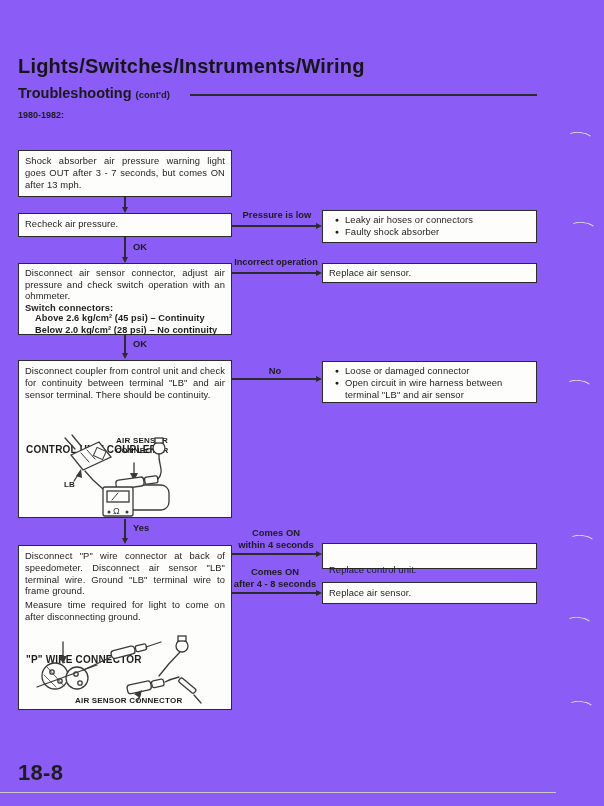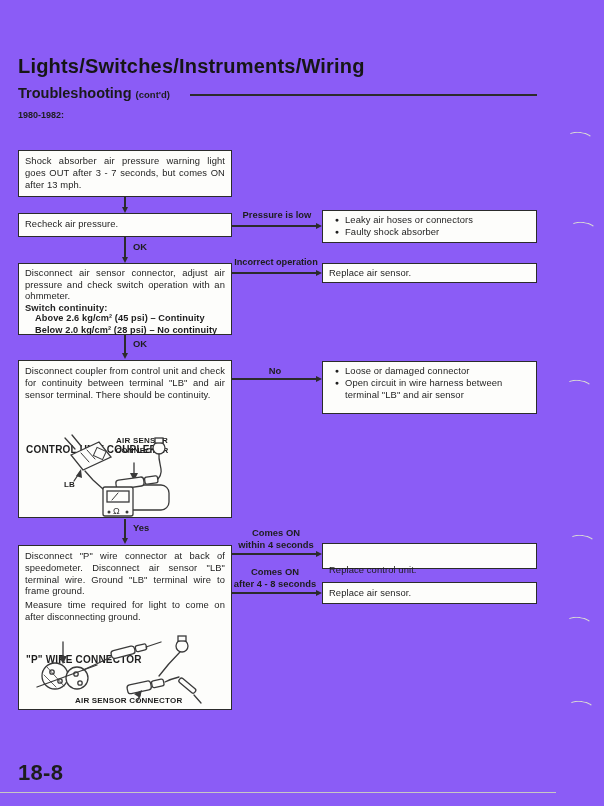--- a/index.html
+++ b/index.html
@@ -90,21 +90,21 @@
           <span class="dot">●</span>
           <span>Faulty shock absorber</span>
         </li>
     </ul>
   </div>
   <div class="vline ah" style="left:124px;top:237px;height:21px;"></div>
   <div class="flow-label left" style="left:133px;top:241px;">OK</div>
 
   <div class="fbox" style="left:18px;top:263px;width:214px;height:72px;line-height:11.6px;padding:3px 6px;">
     <p>Disconnect air sensor connector, adjust air pressure and check switch operation with an ohmmeter.</p>
-    <div class="bold">Switch continuity:</div>
+    <div class="bold">Switch connectors:</div>
     <div class="spec">Above 2.6 kg/cm² (45 psi) – Continuity</div>
     <div class="spec">Below 2.0 kg/cm² (28 psi) – No continuity</div>
   </div>
   <div class="hline ar" style="left:232px;top:272px;width:85px;"></div>
   <div class="flow-label" style="left:228px;top:257px;width:96px;font-size:9.2px;">Incorrect operation</div>
   <div class="fbox" style="left:322px;top:263px;width:215px;height:20px;padding-top:3px;">
     <p>Replace air sensor.</p>
   </div>
   <div class="vline ah" style="left:124px;top:335px;height:19px;"></div>
   <div class="flow-label left" style="left:133px;top:338px;">OK</div>
@@ -137,21 +137,21 @@
         <rect x="88" y="58" width="22" height="11" fill="#fdfdfb"></rect>
         <path d="M93,67 L99,60" stroke-width="1"></path>
         <circle cx="90" cy="79" r="1.5" fill="#3a3a3a" stroke="none"></circle>
         <circle cx="108" cy="79" r="1.5" fill="#3a3a3a" stroke="none"></circle>
       </g>
       <text x="94" y="81" font-size="9" fill="#3a3a3a">Ω</text>
     </svg>
   </div>
   <div class="hline ar" style="left:232px;top:378px;width:85px;"></div>
   <div class="flow-label" style="left:240px;top:365px;width:70px;">No</div>
-  <div class="fbox" style="left:322px;top:361px;width:215px;height:53px;padding-top:3px;">
+  <div class="fbox" style="left:322px;top:361px;width:215px;height:42px;padding-top:3px;">
     <ul class="bullets">
       <li>
           <span class="dot">●</span>
           <span>Loose or damaged connector</span>
         </li>
       <li>
           <span class="dot">●</span>
           <span>Open circuit in wire harness between terminal "LB" and air sensor</span>
         </li>
     </ul>

